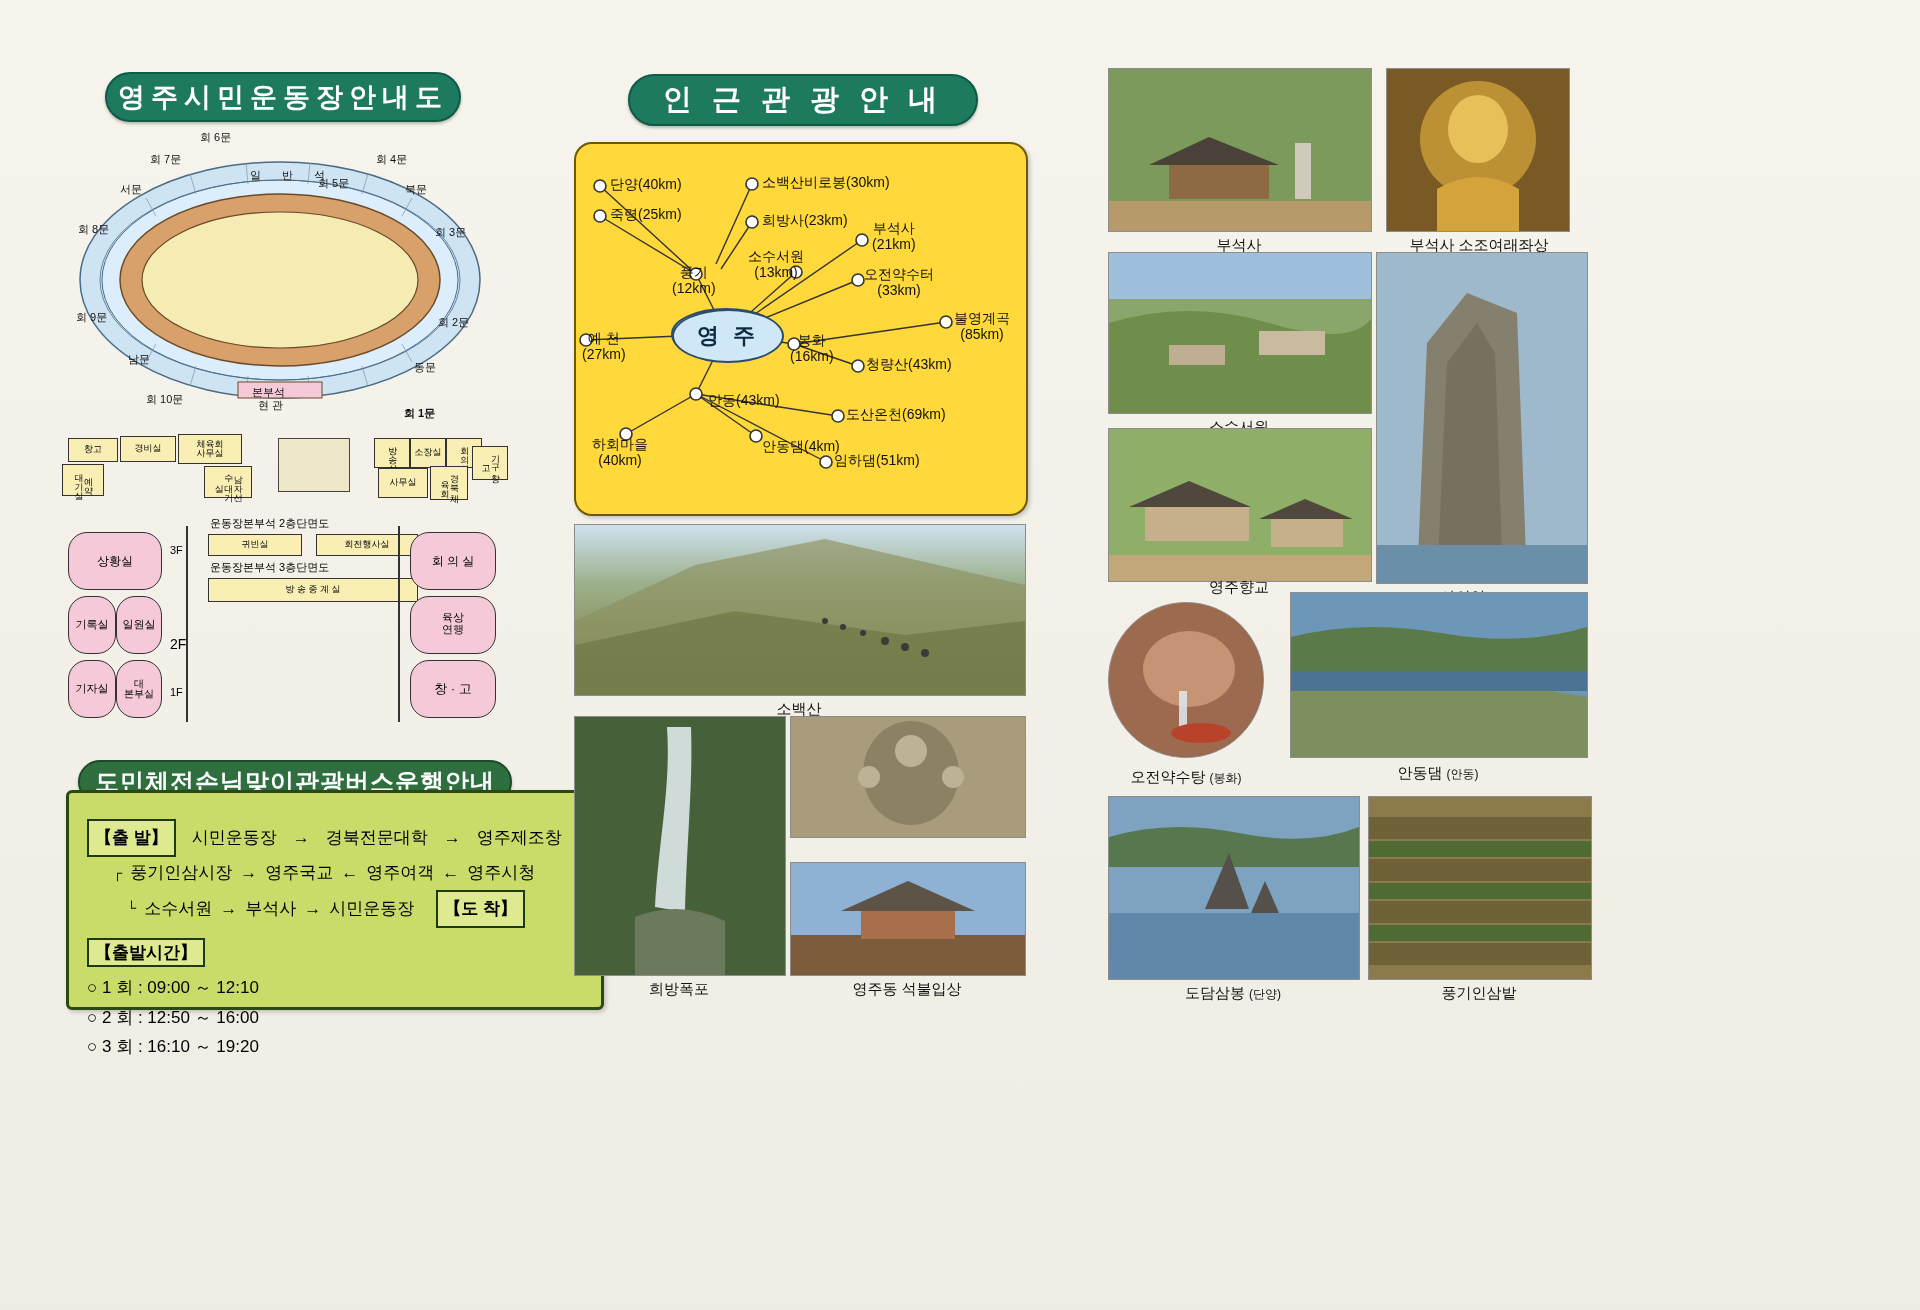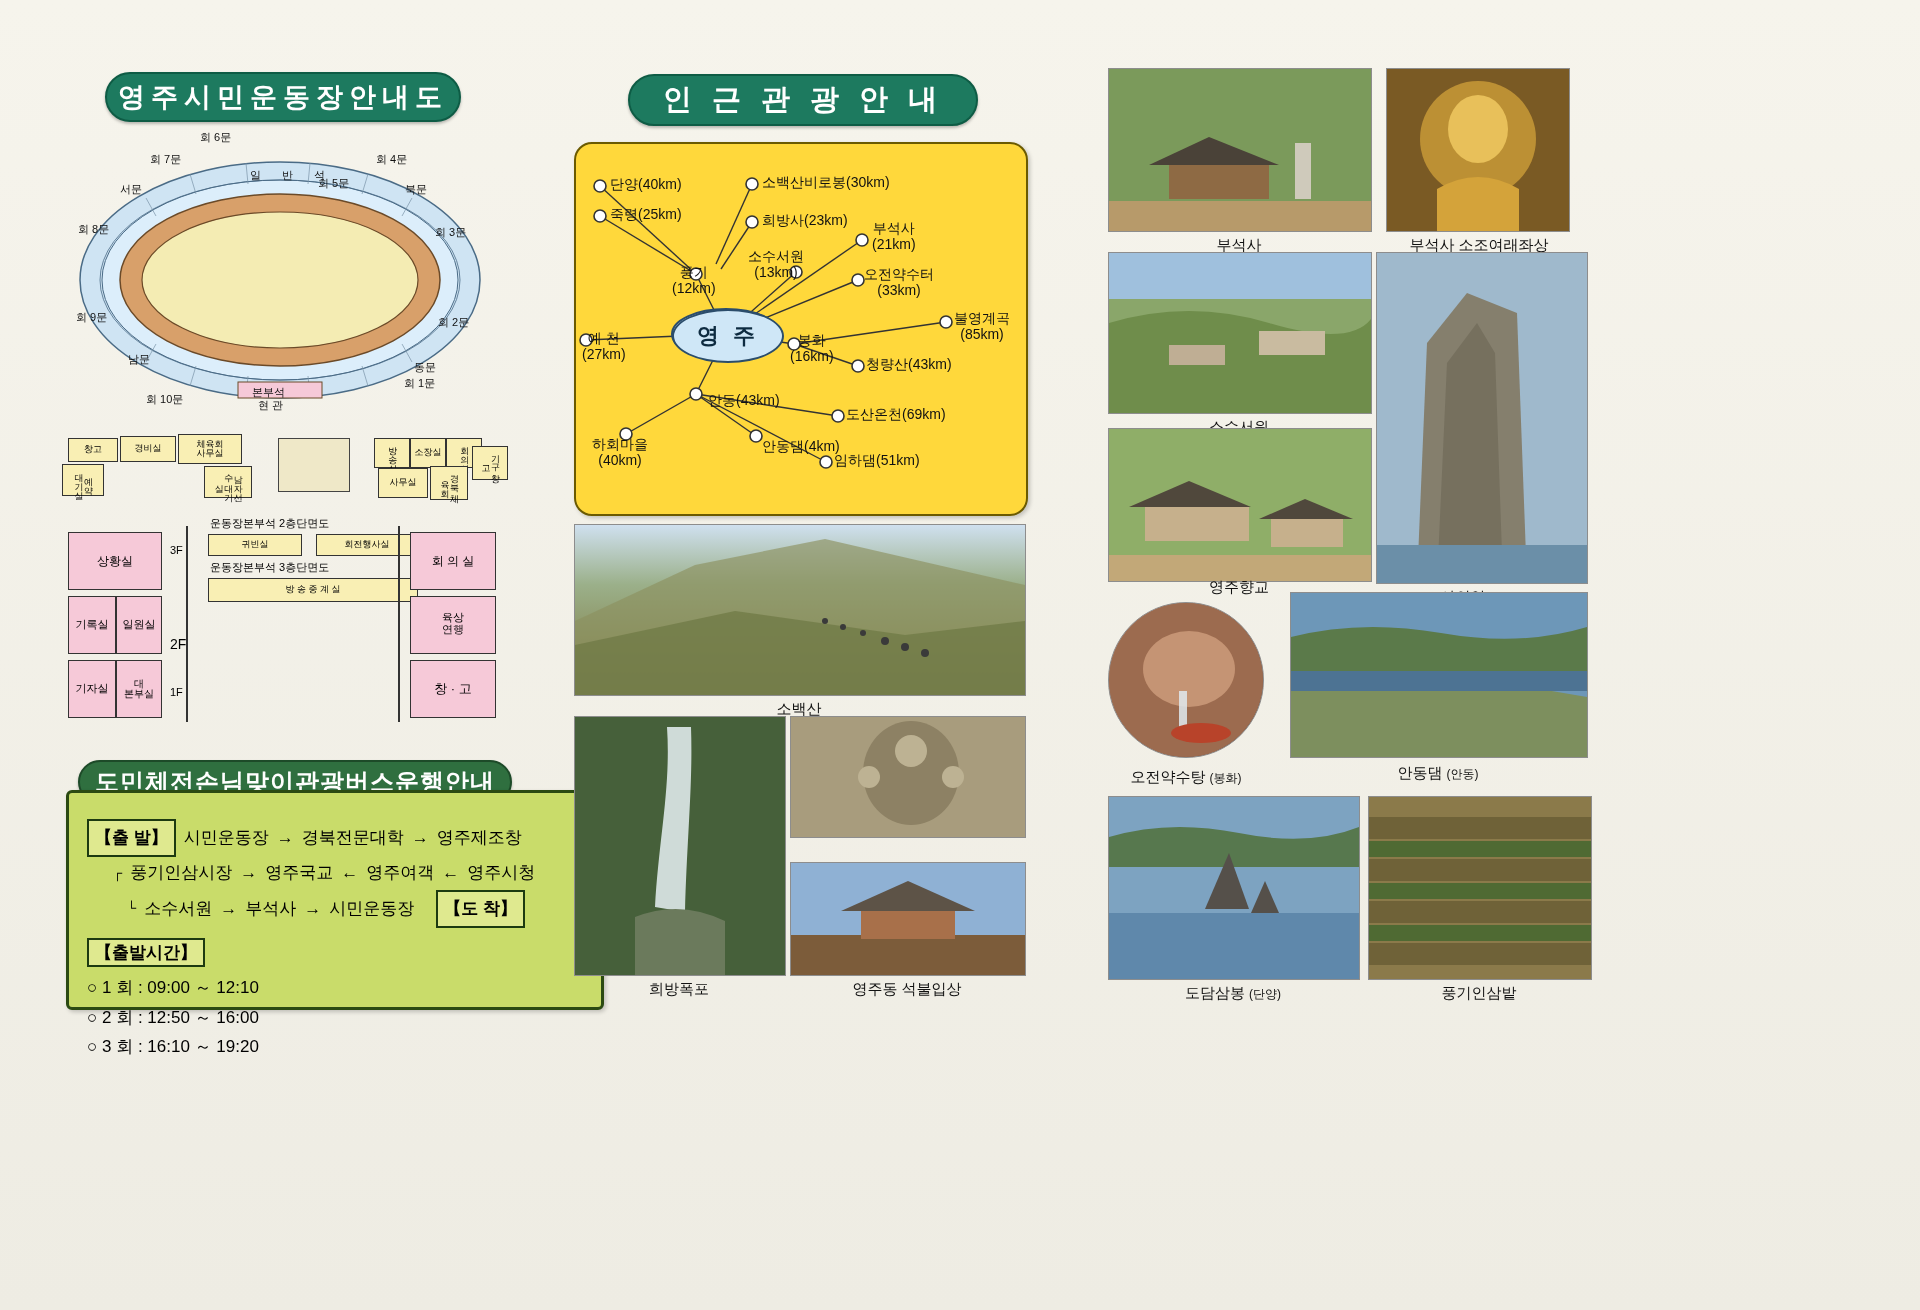--- a/index.html
+++ b/index.html
@@ -24,21 +24,21 @@
     border:2px solid #0e5c45;
   }
   .doorlbl{position:absolute;font-size:11px;color:#111;}
 
   
   .room{
     position:absolute;border:1px solid #333;background:#f7e9b0;
     font-size:9px;display:flex;align-items:center;justify-content:center;
     text-align:center;line-height:1.05;
   }
-  .room.pink{background:#f6c9d8;}
+  .room.pink{background:#f6c9d8;border-radius:19px;}
   .room.yellow{background:#f9efb4;}
 
   
   .busbox{
     background:#c9dc6a;border:3px solid #2b4a12;border-radius:6px;
     box-shadow:2px 2px 4px rgba(0,0,0,.2);
   }
   .tagbox{border:2px solid #1d3a10;background:#dfe98f;display:inline-block;padding:1px 6px;font-weight:bold;}
 
   
@@ -119,21 +119,21 @@
     <div class="doorlbl" style="left:60px;top:52px;">서문</div>
     <div class="doorlbl" style="left:345px;top:52px;">북문</div>
     <div class="doorlbl" style="left:18px;top:92px;">회 8문</div>
     <div class="doorlbl" style="left:375px;top:95px;">회 3문</div>
     <div class="doorlbl" style="left:190px;top:38px;letter-spacing:9px;">일  반  석</div>
     <div class="doorlbl" style="left:16px;top:180px;">회 9문</div>
     <div class="doorlbl" style="left:378px;top:185px;">회 2문</div>
     <div class="doorlbl" style="left:68px;top:222px;">남문</div>
     <div class="doorlbl" style="left:345px;top:230px;margin-left:9px;">동문</div>
     <div class="doorlbl" style="left:86px;top:262px;">회 10문</div>
-    <div class="doorlbl" style="left:344px;top:246px;">회 1문</div>
+    <div class="doorlbl" style="left:344px;top:276px;font-weight:bold;">회 1문</div>
     <div class="doorlbl" style="left:198px;top:268px;">현 관</div>
   </div>
 
   <div class="abs" style="left:58px;top:432px;width:450px;height:70px;">
     <div class="room yellow" style="left:10px;top:6px;width:48px;height:22px;">창고</div>
     <div class="room yellow" style="left:62px;top:4px;width:54px;height:24px;">경비실</div>
     <div class="room yellow" style="left:120px;top:2px;width:62px;height:28px;white-space:pre-line;">체육회
 사무실</div>
     <div class="room yellow" style="left:4px;top:32px;width:40px;height:30px;white-space:pre-line;writing-mode:vertical-rl;">예약
 대기실</div>
@@ -173,21 +173,21 @@
     <div class="abs" style="left:112px;top:100px;font-size:14px;margin-top:20px;">2F</div>
     <div class="abs" style="left:112px;top:170px;font-size:11px;">1F</div>
     <div class="abs" style="left:128px;top:10px;width:2px;height:196px;background:#333;"></div>
     <div class="abs" style="left:340px;top:10px;width:2px;height:196px;background:#333;"></div>
   </div>
 
   <div class="pill abs" style="left:78px;top:760px;width:430px;height:40px;font-size:24px;background:#2f6f3f;border-color:#1d4a28;letter-spacing:1px;">도민체전손님맞이관광버스운행안내</div>
 
   <div class="busbox abs" style="left:66px;top:790px;width:538px;height:220px;padding:26px 18px 14px 18px;box-sizing:border-box;">
     <div style="font-size:17px;line-height:1.9;">
-      <div style="display:flex;align-items:center;gap:8px;">
+      <div style="display:flex;align-items:center;gap:16px;">
         <span class="tagbox">【출 발】</span>
         <span>시민운동장</span>
           <span>→</span>
         <span>경북전문대학</span>
           <span>→</span>
         <span>영주제조창</span>
       </div>
       <div style="display:flex;align-items:center;gap:8px;padding-left:26px;">
         <span style="font-size:13px;">┌</span>
         <span>풍기인삼시장</span>

